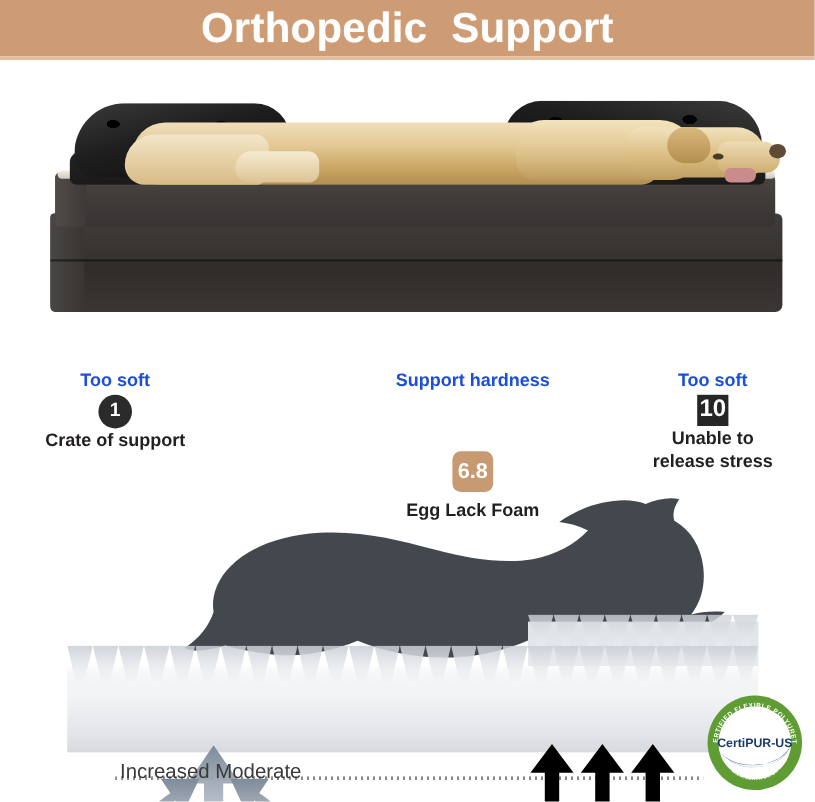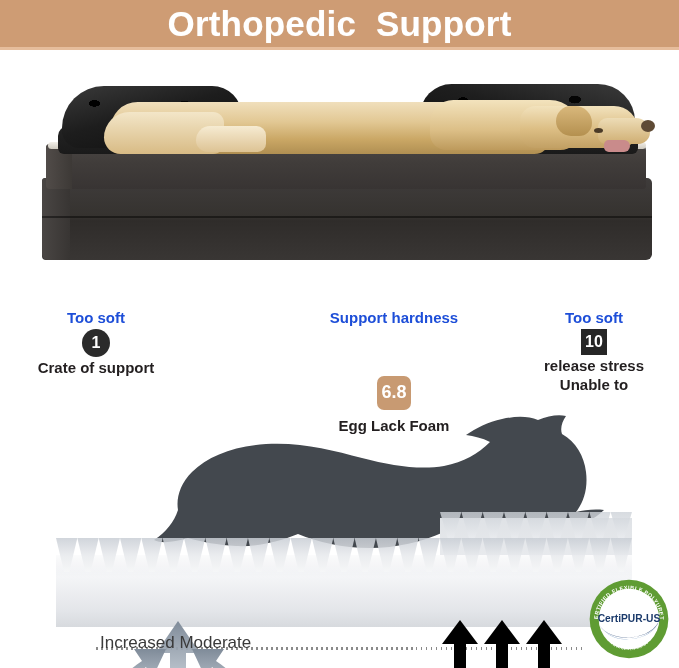--- a/index.html
+++ b/index.html
@@ -86,21 +86,21 @@
   
   .scale{position:absolute;left:0;top:300px;width:679px;height:100px;}
   .scale-line{position:absolute;left:96px;top:347px;width:490px;height:3px;
               background-image:repeating-linear-gradient(90deg,#8a8a8a 0 1.5px,transparent 1.5px 5px);}
   .scale-stop{position:absolute;text-align:center;}
   .scale-top-label{font-size:15px;font-weight:bold;color:#1d4ed8;white-space:nowrap;line-height:1.1;}
   .scale-bottom-label{font-size:15px;font-weight:bold;color:#231f20;white-space:nowrap;line-height:1.12;}
   .marker{display:inline-flex;align-items:center;justify-content:center;
           font-weight:bold;color:#ffffff;position:relative;z-index:3;}
   .marker-circle{width:28px;height:28px;border-radius:50%;background:#2b2b2b;font-size:16px;}
-  .marker-square{width:26px;height:26px;border-radius:0;background:#262626;font-size:16px;}
+  .marker-square{width:26px;height:26px;border-radius:0;background:#262626;font-size:20px;}
   .marker-rounded{width:34px;height:34px;border-radius:7px;background:#c89a72;font-size:18px;margin-top:47px;}
   .marker-wrap{display:flex;justify-content:center;margin:2px 0 2px;}
 
   .stop-soft{left:20px;top:10px;width:152px;}
   .stop-mid{left:310px;top:10px;width:168px;}
   .stop-hard{left:524px;top:10px;width:140px;}
   .stop-soft .scale-bottom-label{margin-top:3px;}
   .stop-mid .scale-bottom-label{margin-top:8px;}
   .stop-hard .scale-bottom-label{margin-top:3px;}
 
@@ -188,22 +188,22 @@
         <div class="marker marker-rounded">6.8</div>
       </div>
       <div class="scale-bottom-label">Egg Lack Foam</div>
     </div>
 
     <div class="scale-stop stop-hard">
       <div class="scale-top-label">Too soft</div>
       <div class="marker-wrap">
         <div class="marker marker-square">10</div>
       </div>
+      <div class="scale-bottom-label">Unable to</div>
       <div class="scale-bottom-label">release stress</div>
-      <div class="scale-bottom-label">Unable to</div>
     </div>
   </div>
 
   <div class="diagram">
 
     <svg class="silhouette" viewBox="0 0 540 160">
       <path class="sil-color" d="
         M 118 128
         C 104 132, 92 134, 84 130
         C 96 122, 104 112, 108 100

